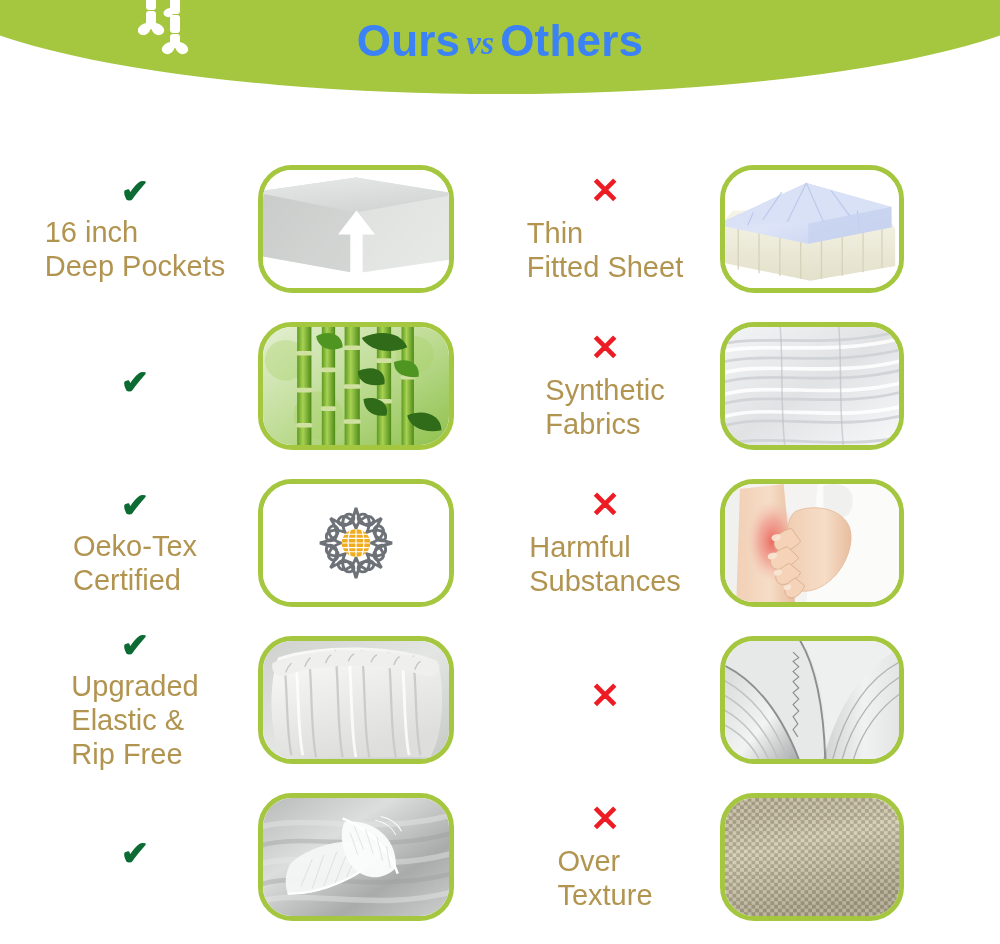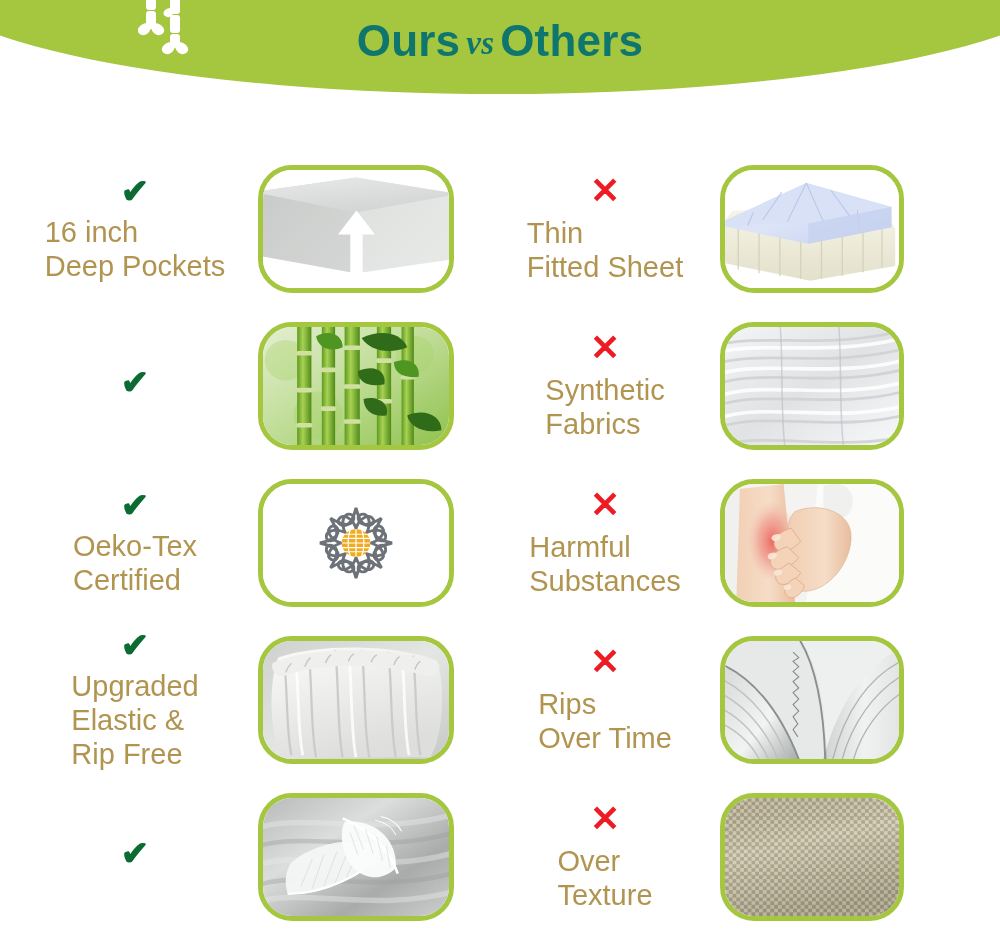--- a/index.html
+++ b/index.html
@@ -28,21 +28,21 @@
     height: 212px;
     background: #a5c63f;
     border-radius: 0 0 50% 50% / 0 0 56% 56%;
   }
   .header-title {
     position: absolute;
     left: 0;
     top: 19px;
     width: 1000px;
     text-align: center;
-    color: #0f766e;
+    color: #3b82f6;
     font-size: 44px;
     font-weight: bold;
     letter-spacing: 0.2px;
     line-height: 1;
     white-space: nowrap;
   }
   .header-title .vs {
     font-family: "Liberation Serif", serif;
     font-style: italic;
     font-size: 33px;
@@ -480,22 +480,20 @@
             <path d="M114 23 C116 17 118 16 120 15"></path>
               <path d="M138 26 C140 20 142 18 144 17"></path>
             <path d="M160 31 C162 25 164 23 166 22"></path>
           </g>
         </svg>
       </div>
     </div>
     <div class="col col-others">
       <div class="label-cell right">
         <div class="mark cross">✕</div>
-        <div class="label-text">Rips
-Over Time</div>
       </div>
       <div class="card right-card">
         <svg viewBox="0 0 184 128" preserveAspectRatio="none">
           <defs>
             <linearGradient id="ripL" x1="0" y1="0" x2="1" y2="1">
               <stop offset="0" stop-color="#d6d8d8"></stop>
                 <stop offset="0.6" stop-color="#f2f3f3"></stop>
               <stop offset="1" stop-color="#a9acac"></stop>
             </linearGradient>
             <linearGradient id="ripR" x1="0" y1="0" x2="1" y2="0">

